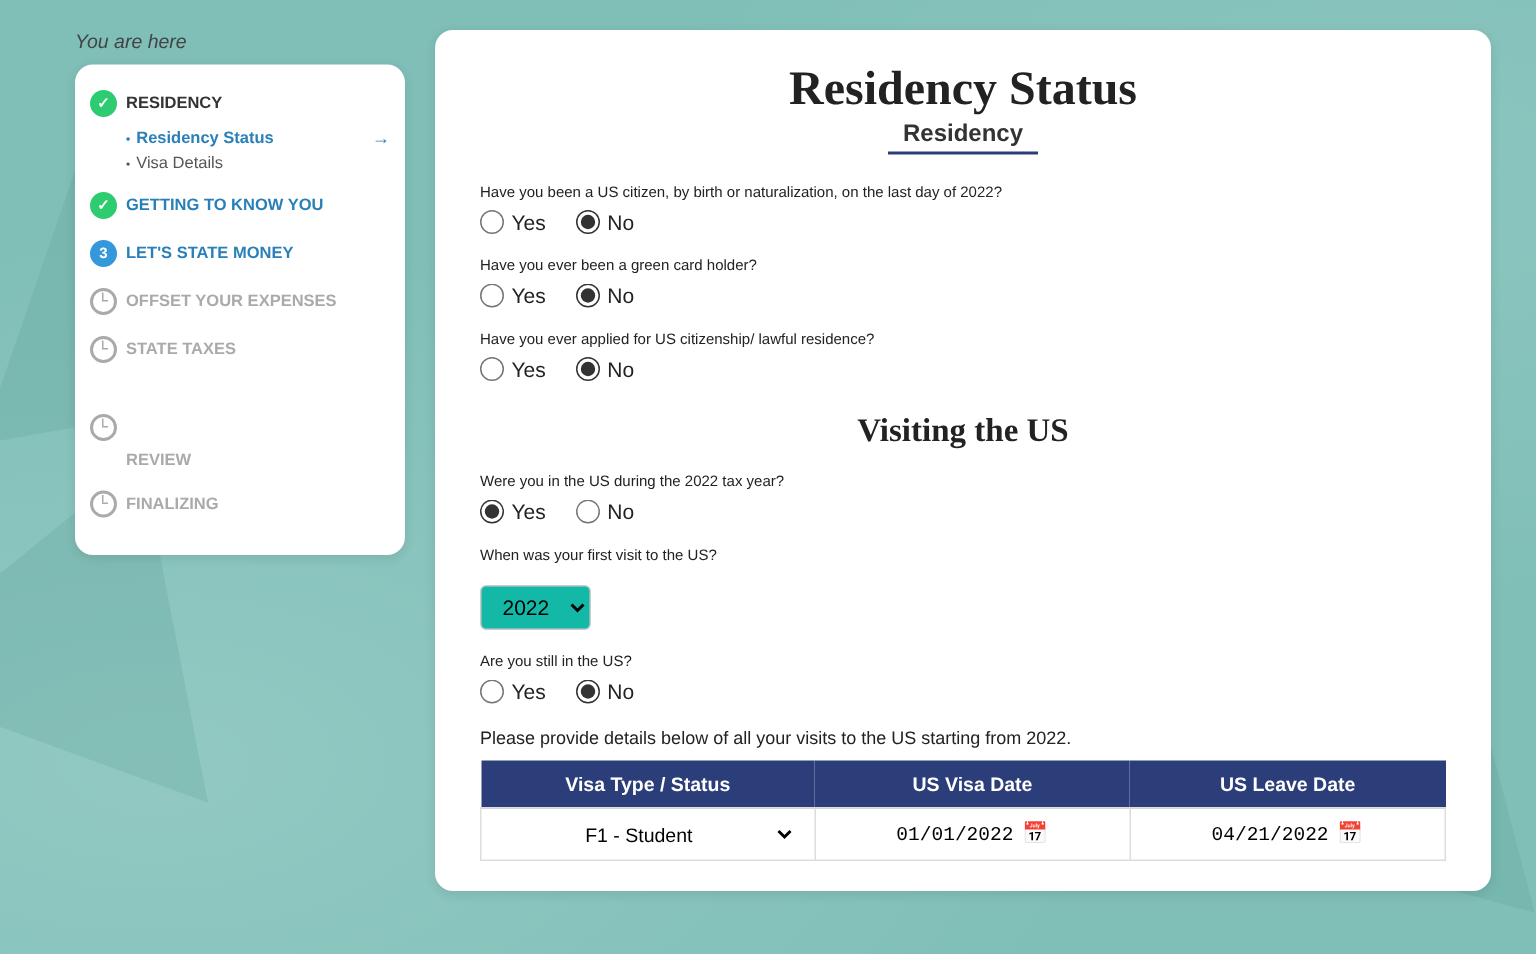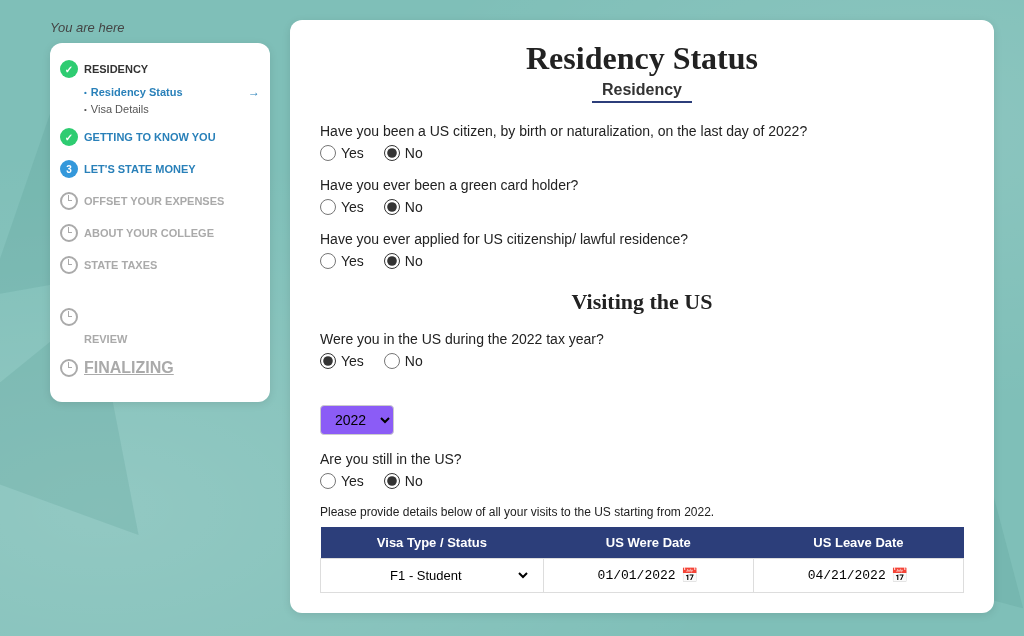--- a/index.html
+++ b/index.html
@@ -198,21 +198,21 @@
       margin: 2px auto 0;
       width: 100px;
       height: 2px;
       background: #2c3e7a;
     }
 
     .question-block {
       margin-bottom: 16px;
     }
     .question-text {
-      font-size: 14px;
+      font-size: 10px;
       color: #222;
       margin-bottom: 6px;
     }
     .radio-group {
       display: flex;
       gap: 20px;
       align-items: flex-start;
     }
     .radio-label {
       display: flex;
@@ -236,23 +236,23 @@
       text-align: center;
       margin: 20px 0 16px;
       font-family: Georgia, serif;
     }
 
     .year-select {
       padding: 5px 10px;
       font-size: 14px;
       border: 1px solid #ccc;
       border-radius: 4px;
-      background: #8b5cf6;
+      background: #14b8a6;
       cursor: pointer;
-      margin-top: 20px;
+      margin-top: 8px;
     }
 
     .table-section {
       margin-top: 16px;
     }
     .table-desc {
       font-size: 12px;
       color: #222;
       margin-bottom: 8px;
     }
@@ -340,45 +340,39 @@
         </div>
       </div>
 
       <div class="nav-section">
         <div class="nav-section-header">
           <div class="nav-icon-clock"></div>
           <span style="color:#aaa; font-size:11px;">OFFSET YOUR EXPENSES</span>
         </div>
       </div>
 
-      <div class="nav-section">
-        <div class="nav-section-header">
-          <div class="nav-icon-clock"></div>
-          <span style="color:#aaa; font-size:11px;">ABOUT YOUR COLLEGE</span>
-        </div>
-      </div>
 
       <div class="nav-section">
         <div class="nav-section-header">
           <div class="nav-icon-clock"></div>
           <span style="color:#aaa; font-size:11px;">STATE TAXES</span>
         </div>
       </div>
 
       <div class="nav-section">
         <div class="nav-section-header">
           <div class="nav-icon-clock"></div>
           <span style="color:#aaa; font-size:11px;margin-top:45px;">REVIEW</span>
         </div>
       </div>
 
       <div class="nav-section">
         <div class="nav-section-header">
           <div class="nav-icon-clock"></div>
-          <span style="color:#aaa; font-size:16px;text-decoration:underline;">FINALIZING</span>
+          <span style="color:#aaa; font-size:11px;">FINALIZING</span>
         </div>
       </div>
 
     </div>
   </div>
 
   <div class="main-content">
     <h1 class="page-title">Residency Status</h1>
     <div class="section-subtitle">Residency</div>
 
@@ -432,20 +426,21 @@
           <input type="radio" class="radio-input" name="q4" checked="" style=""> Yes
         </label>
         <label class="radio-label">
           <input type="radio" class="radio-input" name="q4" style=""> No
         </label>
       </div>
     </div>
 
     
     <div class="question-block">
+      <div class="question-text">When was your first visit to the US?</div>
       <select class="year-select">
         <option>2022</option>
         <option>2021</option>
         <option>2020</option>
         <option>2019</option>
         <option>2018</option>
       </select>
     </div>
 
     
@@ -461,21 +456,21 @@
       </div>
     </div>
 
     
     <div class="table-section">
       <div class="table-desc">Please provide details below of all your visits to the US starting from 2022.</div>
       <table class="visits-table">
         <thead>
           <tr>
             <th>Visa Type / Status</th>
-            <th>US Were Date</th>
+            <th>US Visa Date</th>
             <th>US Leave Date</th>
           </tr>
         </thead>
         <tbody>
           <tr>
             <td>
               <select class="visa-select">
                 <option>F1 - Student</option>
                 <option>J1</option>
                 <option>H1B</option>

